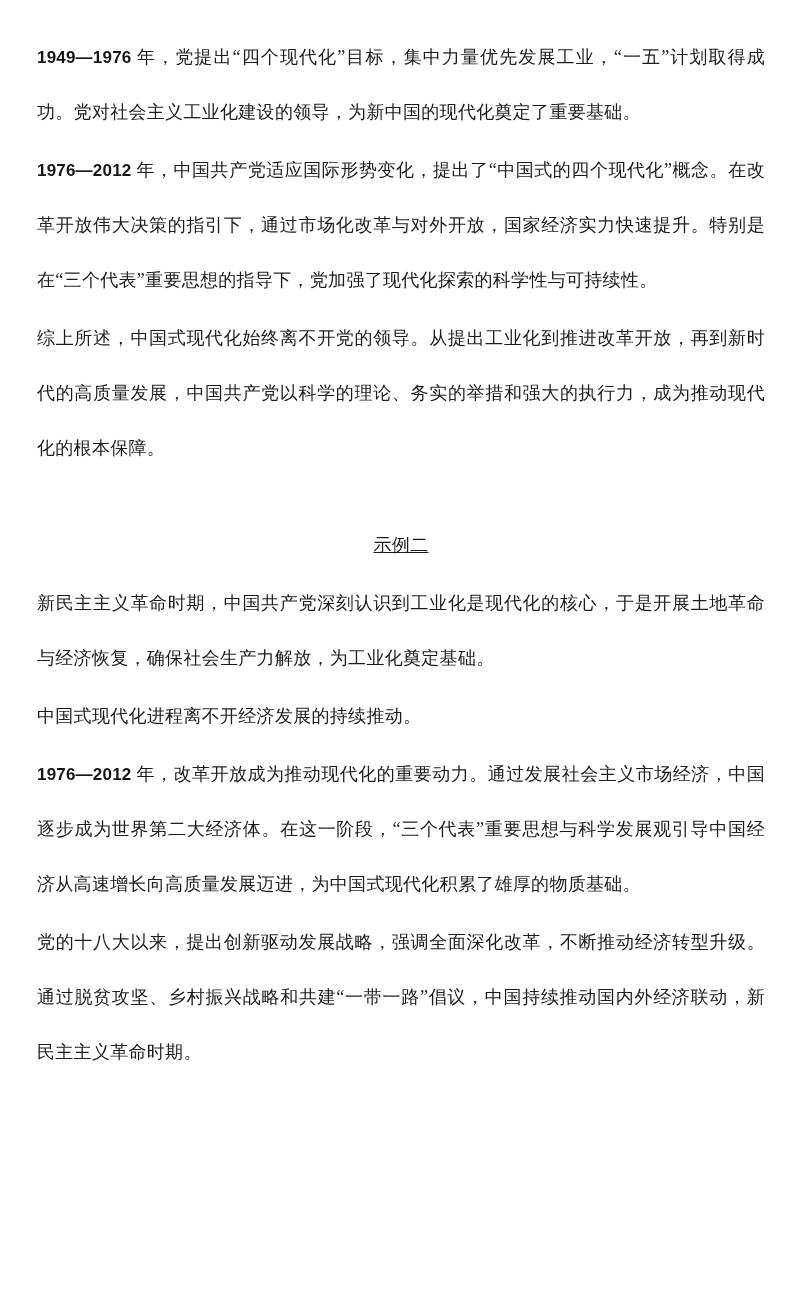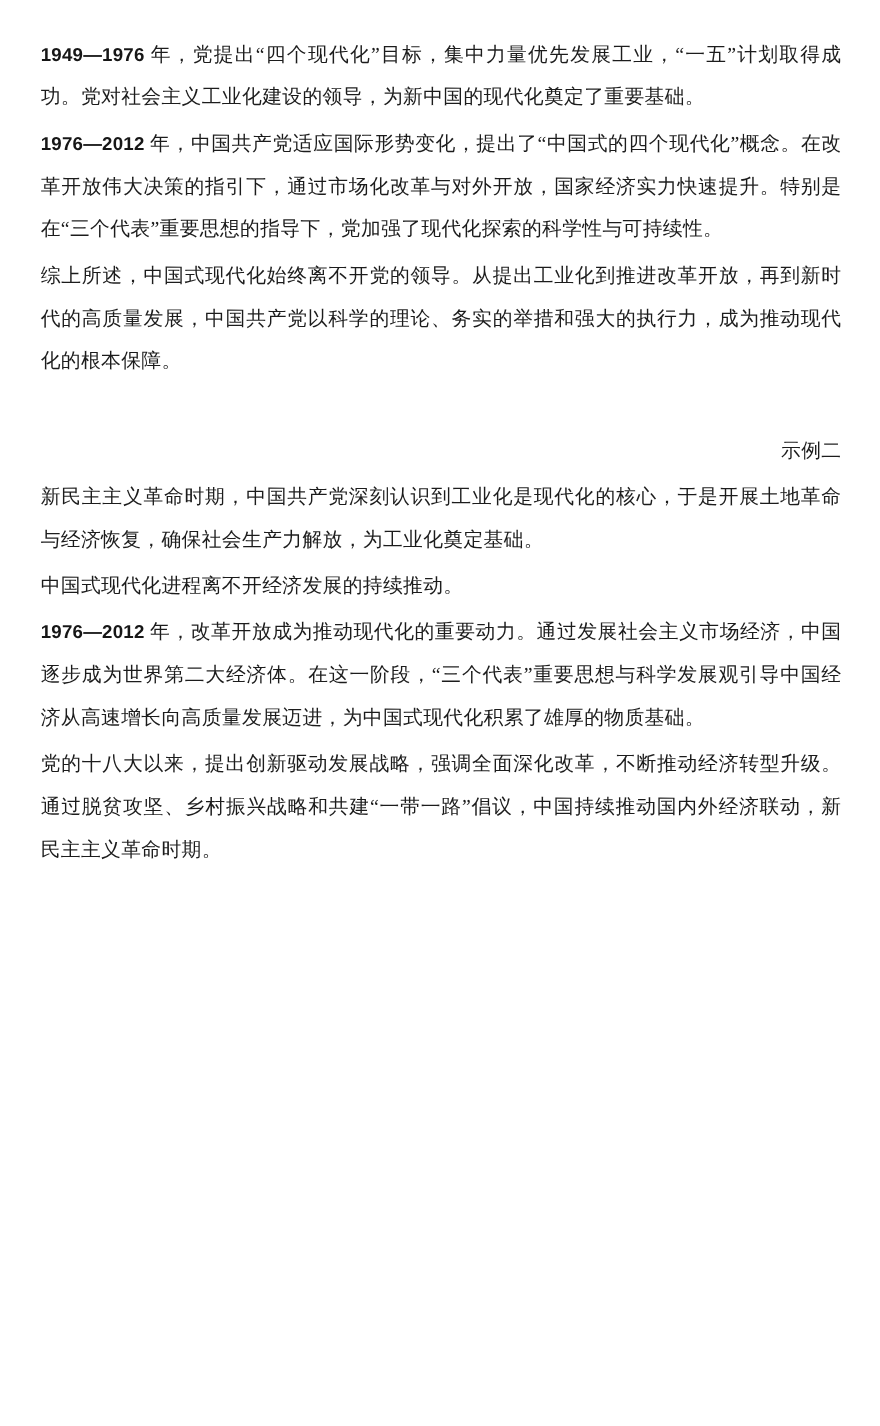--- a/index.html
+++ b/index.html
@@ -16,28 +16,29 @@
   .page {
     box-sizing: border-box;
     width: 800px;
     height: 1296px;
     padding: 30px 35px 0 37px;
     background: #ffffff;
   }
   p.doc-par {
     margin: 0 0 3px 0;
     font-size: 18px;
-    line-height: 39px;
+    line-height: 55px;
     letter-spacing: 0.3px;
     color: #1c1c1c;
     text-align: justify;
     word-break: break-all;
   }
   p.doc-par.heading {
-    text-align: right;
+    text-align: center;
+    text-decoration: underline;
   }
   p.doc-par.spacer {
     height: 39px;
     margin: 0;
   }
   span.date-range {
     font-family: "Liberation Sans", sans-serif;
     font-weight: bold;
     font-size: 17px;
     letter-spacing: 0.2px;

